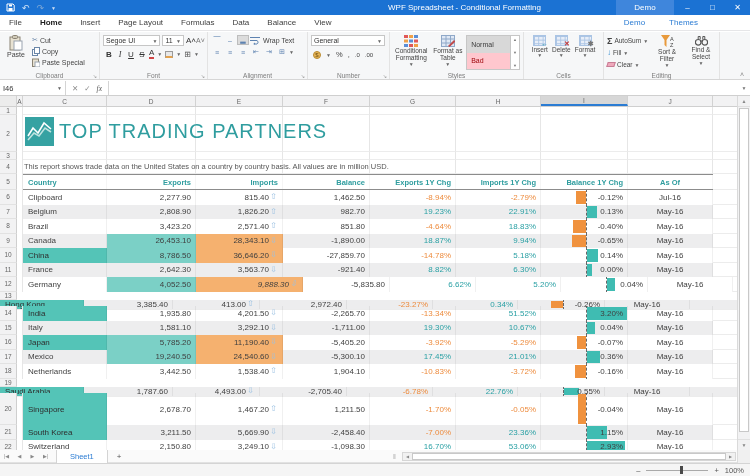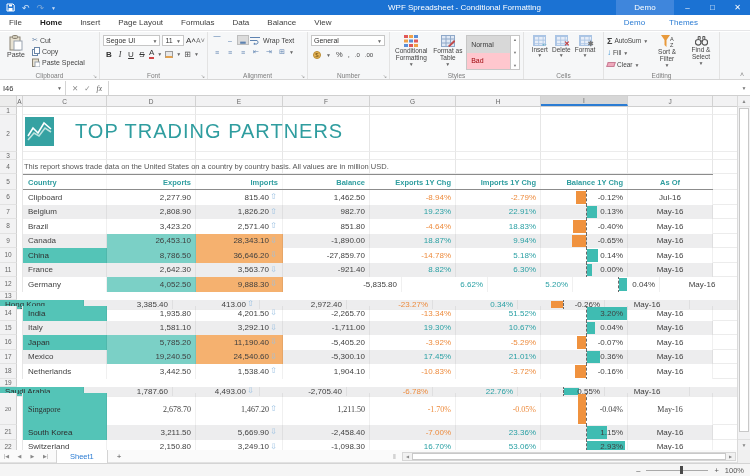--- a/index.html
+++ b/index.html
@@ -128,21 +128,21 @@
   .pos{color:#2aa0a4}
   .neg{color:#ed8b3d}
   .arrow{width:9px;flex:none;text-align:center;font-size:8px;color:#9bc1e2;line-height:8px}
   .balcell{position:relative}
   .axis{position:absolute;left:45px;top:-1px;bottom:-1px;width:0;border-left:1px dashed #686868}
   .bbar{position:absolute;top:1px;bottom:1px}
   .bbar.p{background:#3fbcb2}
   .bbar.n{background:#f0923e}
   .balval{position:relative;z-index:1;margin-left:auto;padding-right:4px}
   .asof{justify-content:center;padding-right:0}
-  #sheet-title{position:absolute;left:25px;top:21px;display:flex;align-items:center;gap:21px}
+  #sheet-title{position:absolute;left:25px;top:21px;display:flex;align-items:center;gap:5px}
   #sheet-title .ttext{font-size:20px;color:#2f9d9f;letter-spacing:1px;white-space:nowrap}
   #sheet-subtitle{position:absolute;left:24px;top:66px;font-size:7.5px;color:#575757;white-space:nowrap}
 
   
   #vscroll{position:absolute;top:96px;right:0;width:13px;height:354px;background:#f2f2f3;
            border-left:1px solid #dadada}
   .varrow{height:11px;display:flex;align-items:center;justify-content:center;font-size:5px;color:#888;
           border-bottom:1px solid #e0e0e0}
   #vthumb{position:absolute;left:1px;right:1px;top:12px;height:324px;background:#fff;border:1px solid #c8c8c8}
   .varrow.bot{position:absolute;bottom:0;left:0;right:0;border-top:1px solid #e0e0e0;border-bottom:none}
@@ -651,25 +651,25 @@
           <div class="dcell asof" style="width: 85px;">May-16</div>
         </div>
         <div class="efill"></div>
       </div>
       <div class="grow" style="height: 14.5px;">
         <div class="rowhead">12</div>
         <div class="cella"></div>
         <div class="band stripe0">
           <div class="dcell country" style="width: 84px;">Germany</div>
           <div class="dcell num hl-exports" style="width: 89px;">4,052.50</div>
-          <div class="dcell num hl-imports" style="width: 87px;">
+          <div class="dcell num hl-imports" style="width: 107px; font-style: italic;">
             <span>9,888.30</span>
             <span class="arrow">⇩</span>
           </div>
-          <div class="dcell num" style="width: 87px; margin-left: 32px;">-5,835.80</div>
+          <div class="dcell num" style="width: 87px;">-5,835.80</div>
           <div class="dcell num pos" style="width: 86px;">6.62%</div>
           <div class="dcell num pos" style="width: 85px;">5.20%</div>
           <div class="dcell balcell" style="width: 87px;">
             <div class="bbar p" style="width: 8px; left: 46px;"></div>
             <div class="axis"></div>
             <span class="balval">0.04%</span>
           </div>
           <div class="dcell asof" style="width: 85px;">May-16</div>
         </div>
         <div class="efill"></div>
@@ -821,21 +821,21 @@
           <div class="dcell num pos" style="width: 85px;">22.76%</div>
           <div class="dcell balcell" style="width: 87px;">
             <div class="bbar p" style="width: 15px; left: 46px;"></div>
             <div class="axis"></div>
             <span class="balval">0.55%</span>
           </div>
           <div class="dcell asof" style="width: 85px;">May-16</div>
         </div>
         <div class="efill"></div>
       </div>
-      <div class="grow" style="height: 32px; font-family: Liberation Serif, serif;">
+      <div class="grow" style="height: 32px;">
         <div class="rowhead">20</div>
         <div class="cella"></div>
         <div class="band stripe0">
           <div class="dcell country hl-country" style="width: 84px;">Singapore</div>
           <div class="dcell num" style="width: 89px;">2,678.70</div>
           <div class="dcell num" style="width: 87px;">
             <span>1,467.20</span>
             <span class="arrow">⇧</span>
           </div>
           <div class="dcell num" style="width: 87px;">1,211.50</div>

